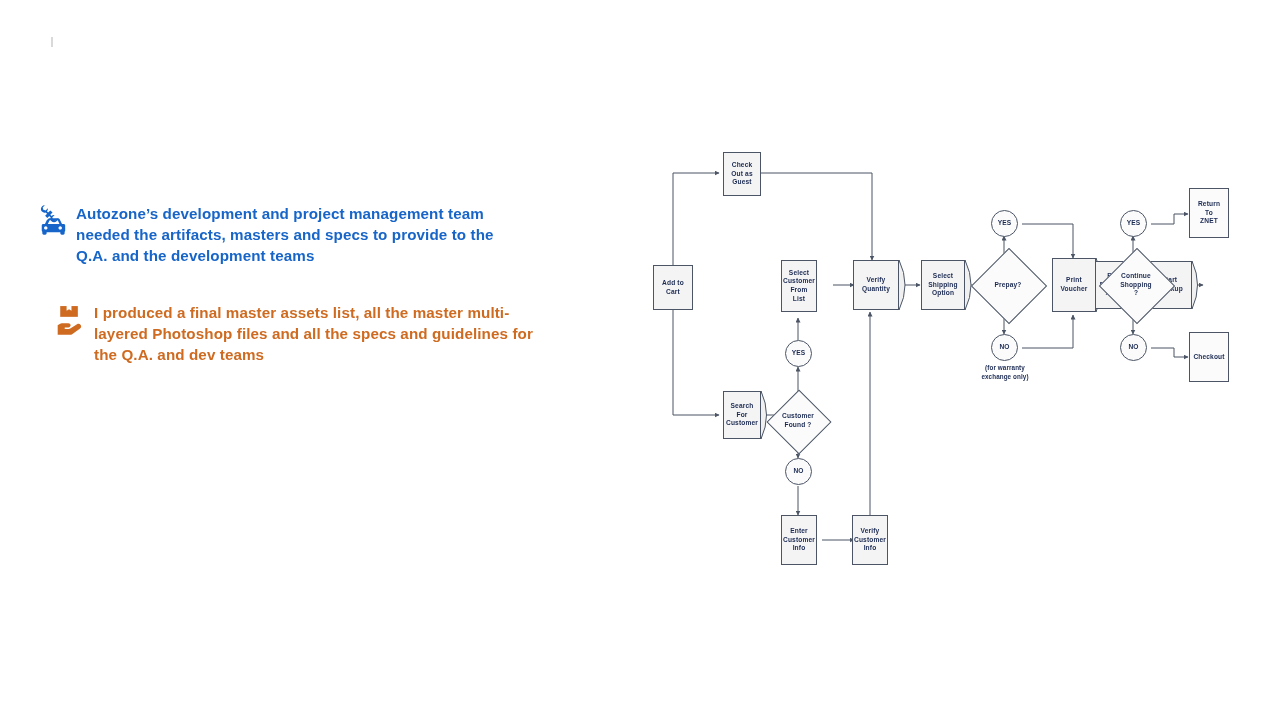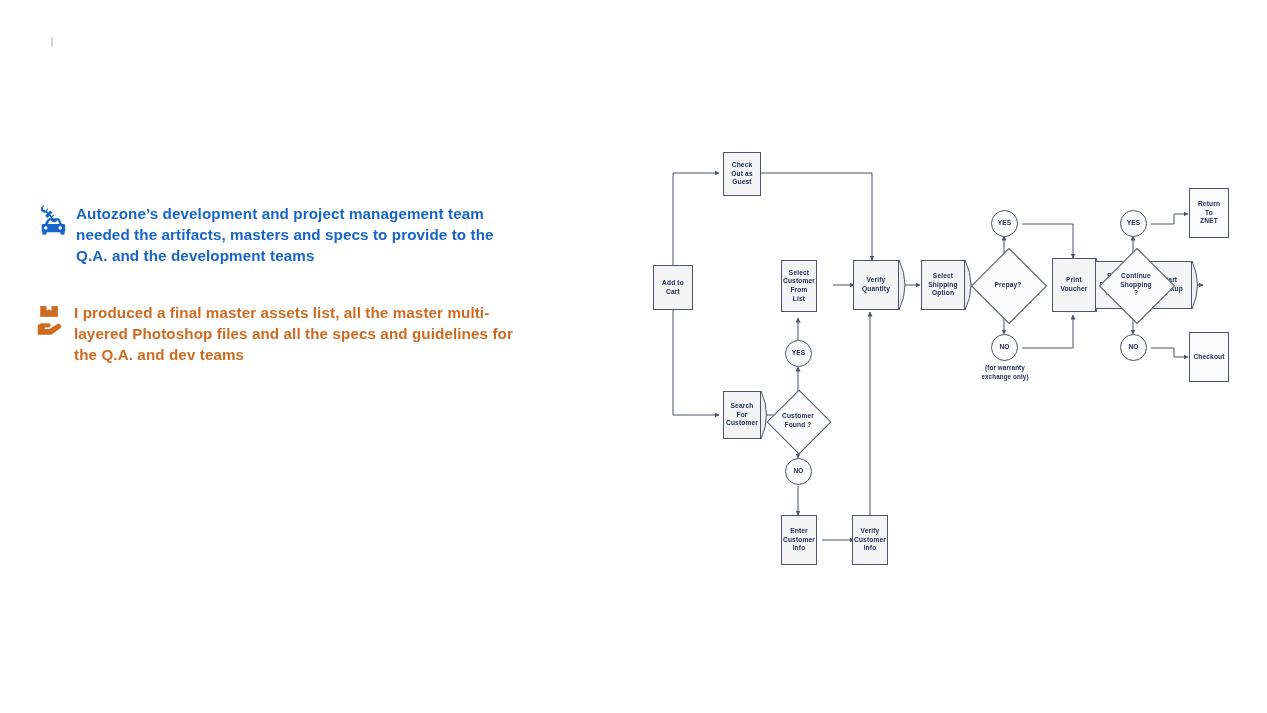--- a/index.html
+++ b/index.html
@@ -9,21 +9,21 @@
   
   #callouts{position:absolute;left:0;top:0;width:545px;height:713px;}
 
   .callout{position:absolute;display:flex;align-items:flex-start;}
   .callout .ico{flex:0 0 auto;width:30px;height:34px;margin-right:8px;}
   .callout .txt{font-size:15.2px;line-height:21px;font-weight:700;
                 letter-spacing:.1px;}
 
   #callout-1{left:38px;top:203px;width:487px;}
   #callout-1 .txt{color:#1765c8;}
-  #callout-2{left:36px;top:302px;width:487px;}
+  #callout-2{left:56px;top:302px;width:487px;}
   #callout-2 .txt{color:#cf6b21;}
 
   .stray{position:absolute;left:51px;top:37px;width:2px;height:10px;
          background:#d9d9d9;}
 
   
   #flow{position:absolute;left:545px;top:140px;width:700px;height:460px;}
   #flow svg{position:absolute;left:0;top:0;}
 
   .node{position:absolute;box-sizing:border-box;display:flex;

